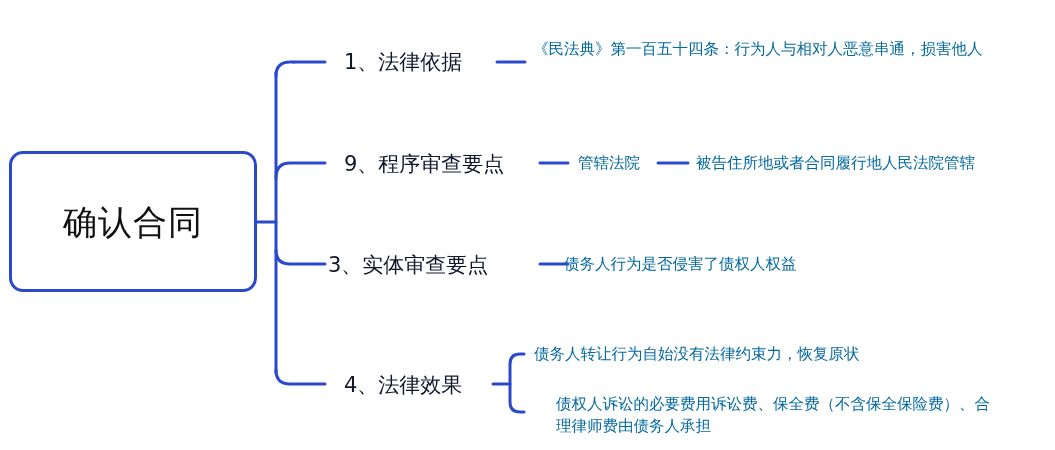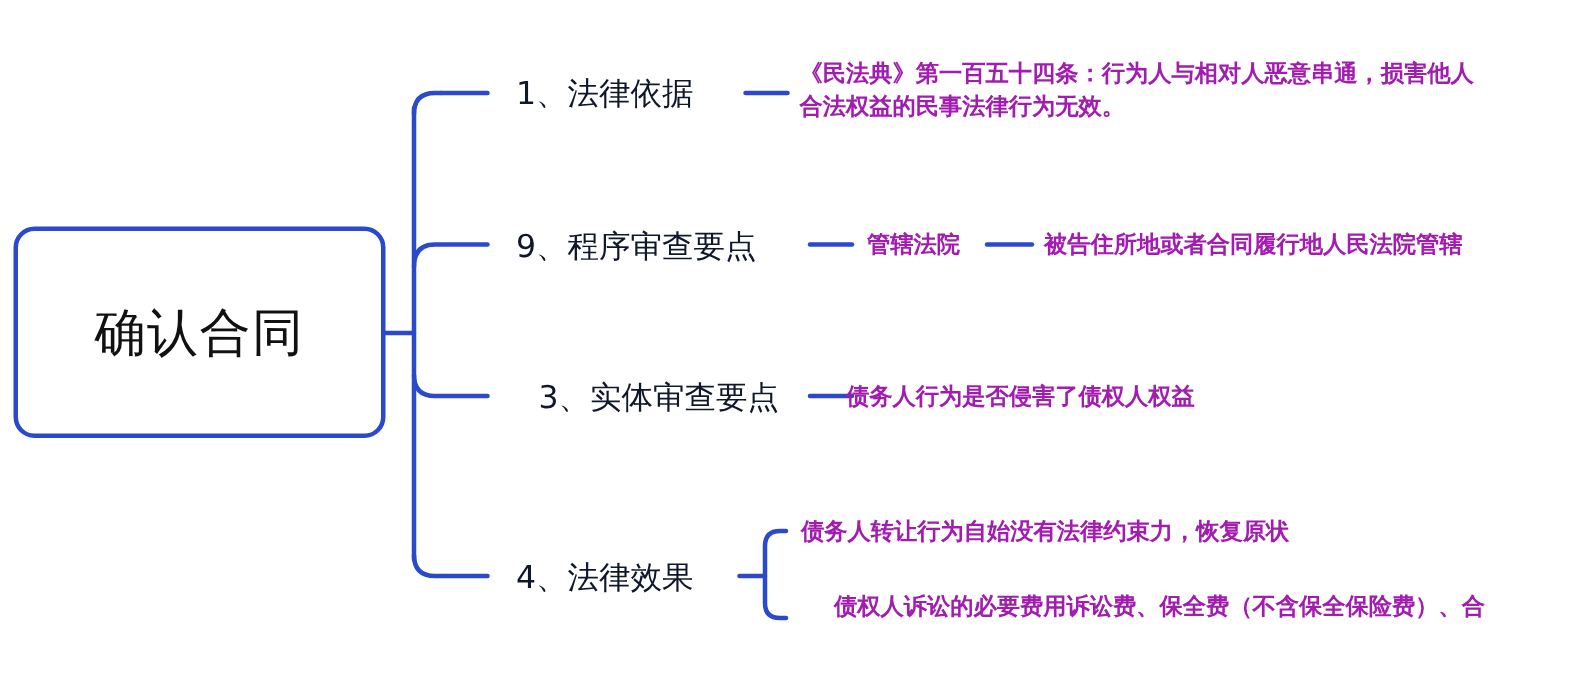--- a/index.html
+++ b/index.html
@@ -5,21 +5,21 @@
   html, body { margin:0; padding:0; background:#ffffff; }
   body { width:1055px; height:450px; position:relative; overflow:hidden;
          font-family:"DejaVu Sans","Liberation Sans",sans-serif; color:#1a1a1a; }
   .abs { position:absolute; }
   svg.lines { position:absolute; left:0; top:0; }
   .root-box { position:absolute; left:9px; top:151px; width:248px; height:141px;
               border:3px solid #2b4acb; border-radius:14px; box-sizing:border-box;
               display:flex; align-items:center; justify-content:center; text-align:center; }
   .root-text { font-size:34px; line-height:46px; letter-spacing:1px; color:#111; }
   .lvl1 { font-size:21px; color:#0f172a; white-space:nowrap; }
-  .lvl2 { font-size:15.5px; color:#a21caf; white-space:nowrap; line-height:22px;font-weight:bold; }
+  .lvl2 { font-size:15.5px; color:#0369a1; white-space:nowrap; line-height:22px; }
 </style>
 </head>
 <body>
 
 <svg class="lines" width="1055" height="450">
   <g fill="none" stroke="#2b4acb" stroke-width="3" stroke-linecap="round">
 
     <path d="M257 222 H276"></path>
 
     <path d="M276 72 V373"></path>
@@ -42,31 +42,31 @@
 </svg>
 
 <div class="root-box">
   <div class="root-text">
     <div>确认合同</div>
   </div>
 </div>
 
 <div class="abs lvl1" style="left:344px; top:48px;">1、法律依据</div>
 <div class="abs lvl1" style="left:344px; top:150px;">9、程序审查要点</div>
-<div class="abs lvl1" style="left:359px; top:251px;">3、实体审查要点</div>
+<div class="abs lvl1" style="left:328px; top:251px;">3、实体审查要点</div>
 <div class="abs lvl1" style="left:344px; top:371px;text-align:right;">4、法律效果</div>
 
 <div class="abs lvl2" style="left:533px; top:38px;">
   <div>《民法典》第一百五十四条：行为人与相对人恶意串通，损害他人</div>
-  <div>合法权益的民事法律行为无效。</div>
 </div>
 
 <div class="abs lvl2" style="left:578px; top:152px;">管辖法院</div>
 <div class="abs lvl2" style="left:696px; top:152px;">被告住所地或者合同履行地人民法院管辖</div>
 
 <div class="abs lvl2" style="left:564px; top:253px;">债务人行为是否侵害了债权人权益</div>
 
 <div class="abs lvl2" style="left:534px; top:343px;">
   <div>债务人转让行为自始没有法律约束力，恢复原状</div>
 </div>
 <div class="abs lvl2" style="left:556px; top:393px;">
   <div>债权人诉讼的必要费用诉讼费、保全费（不含保全保险费）、合</div>
+  <div>理律师费由债务人承担</div>
 </div>
 
 </body></html>

